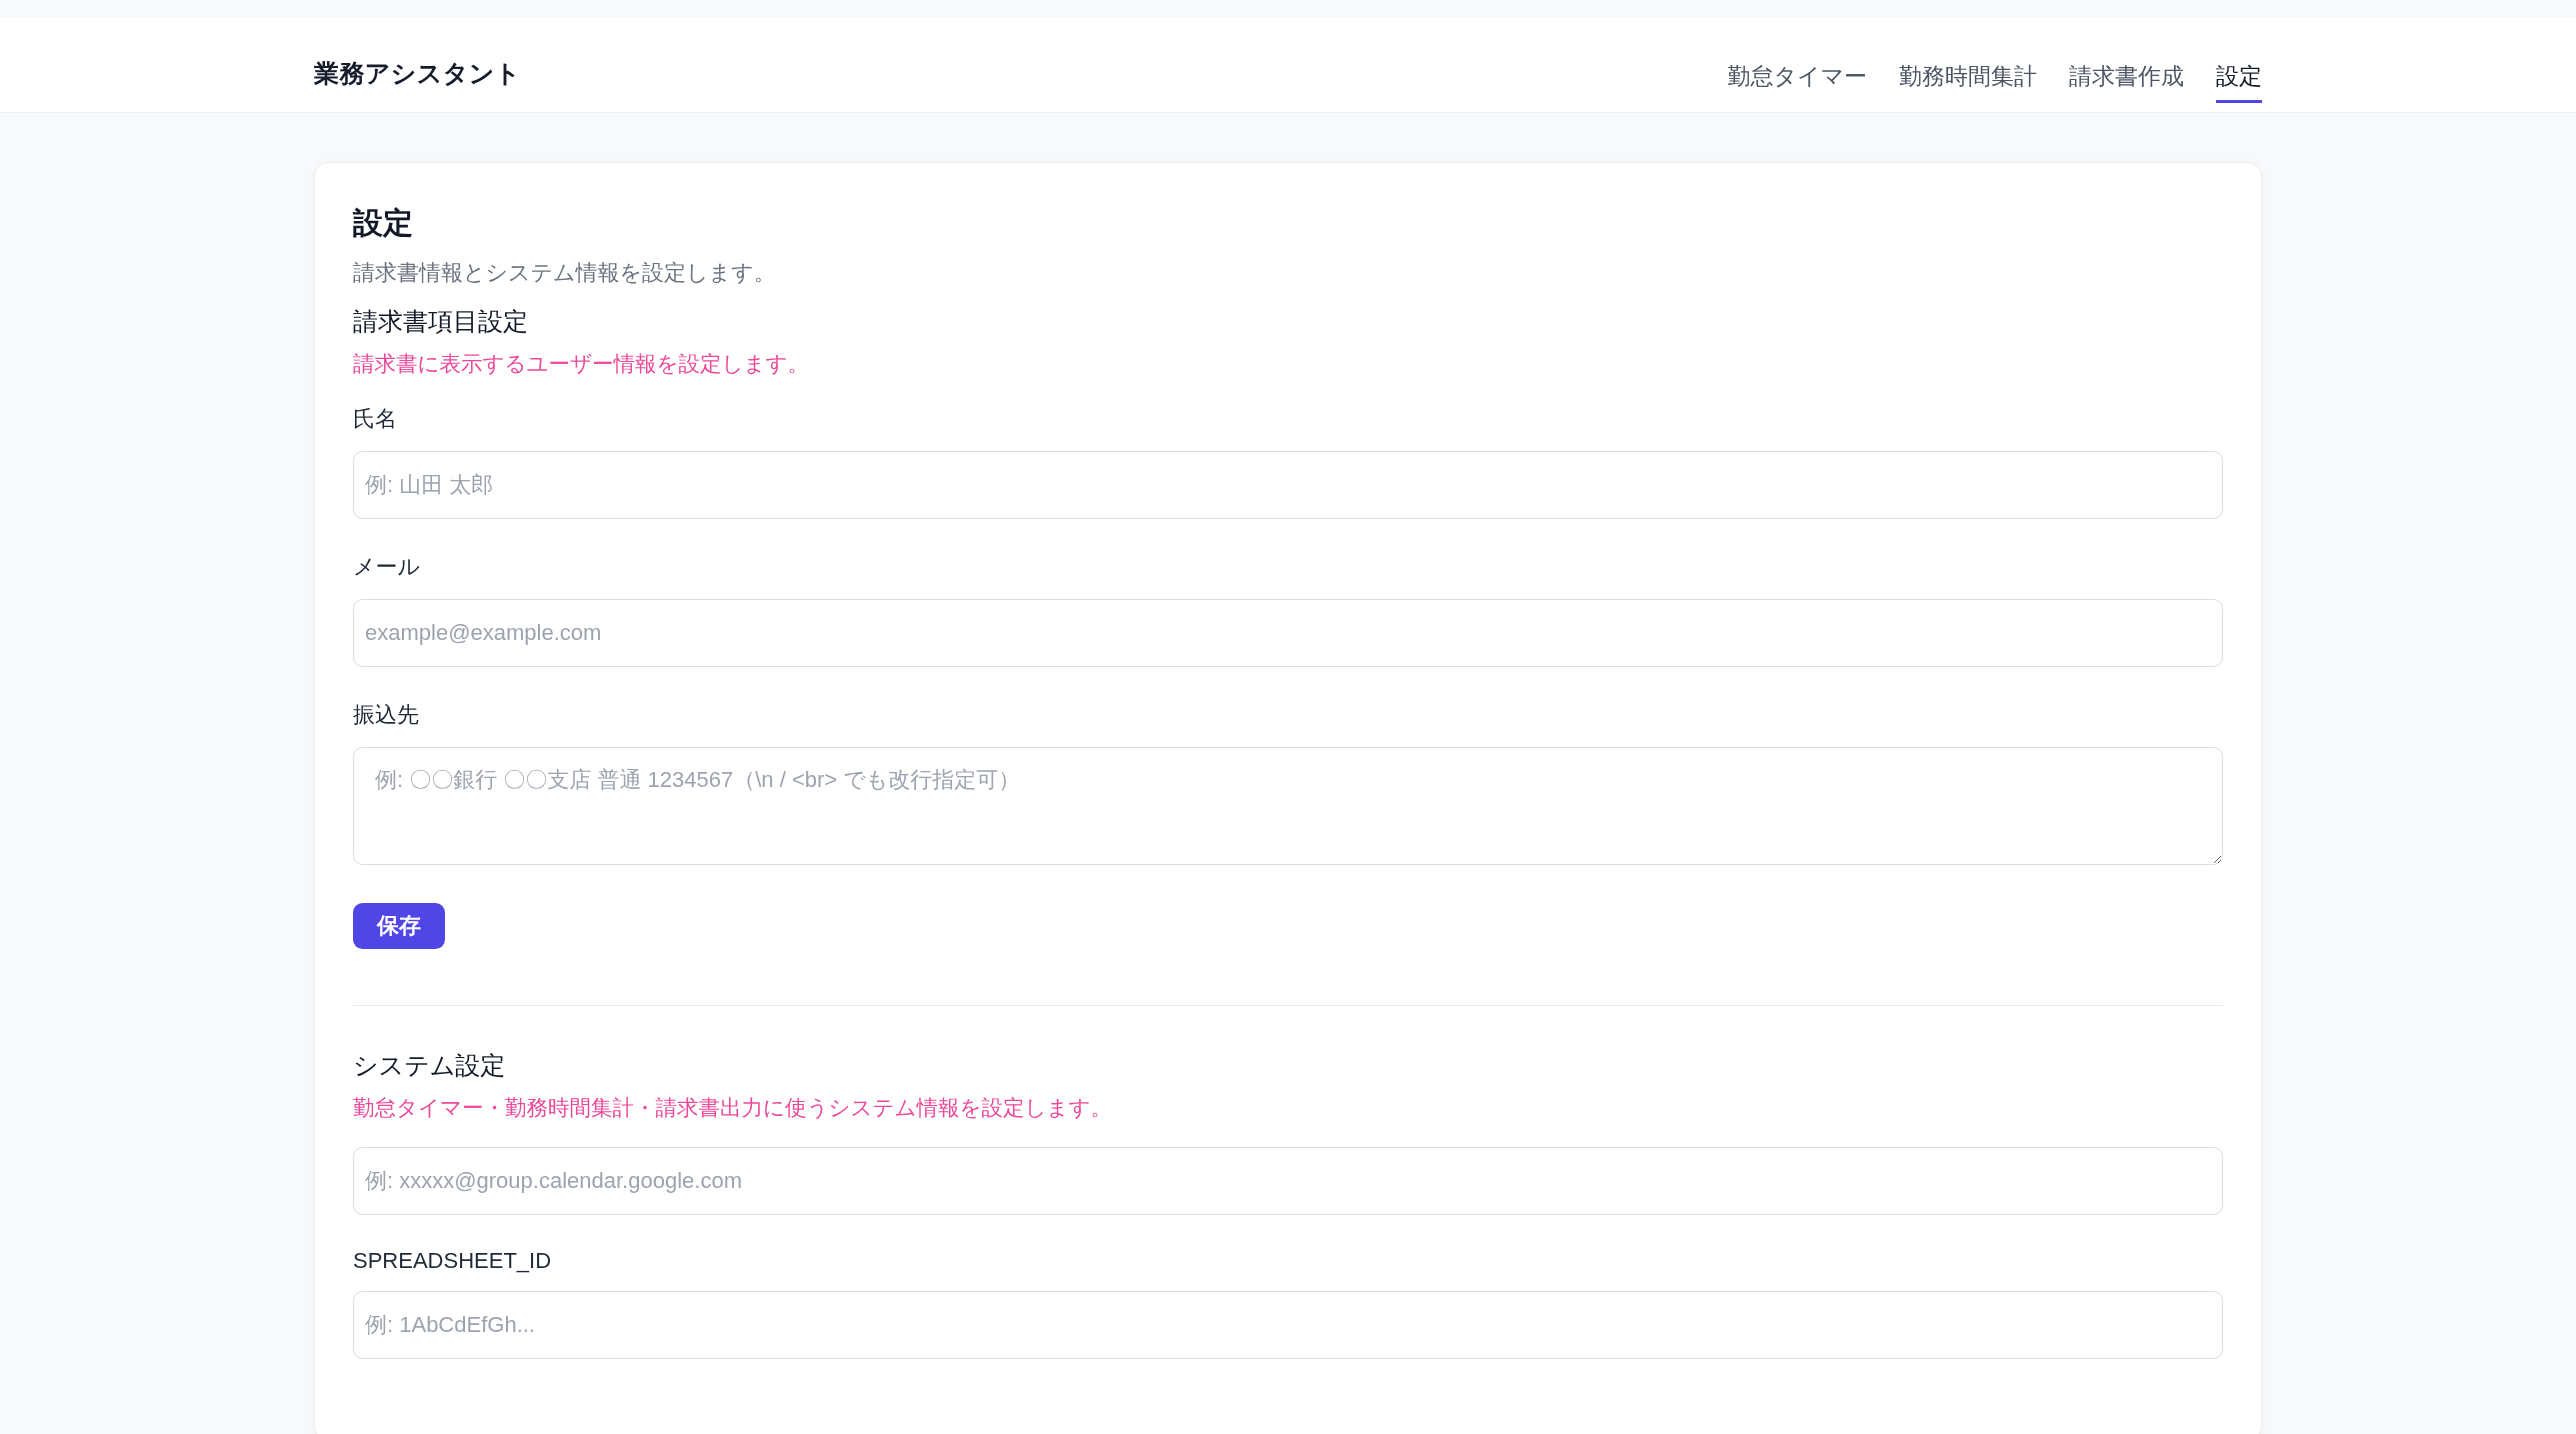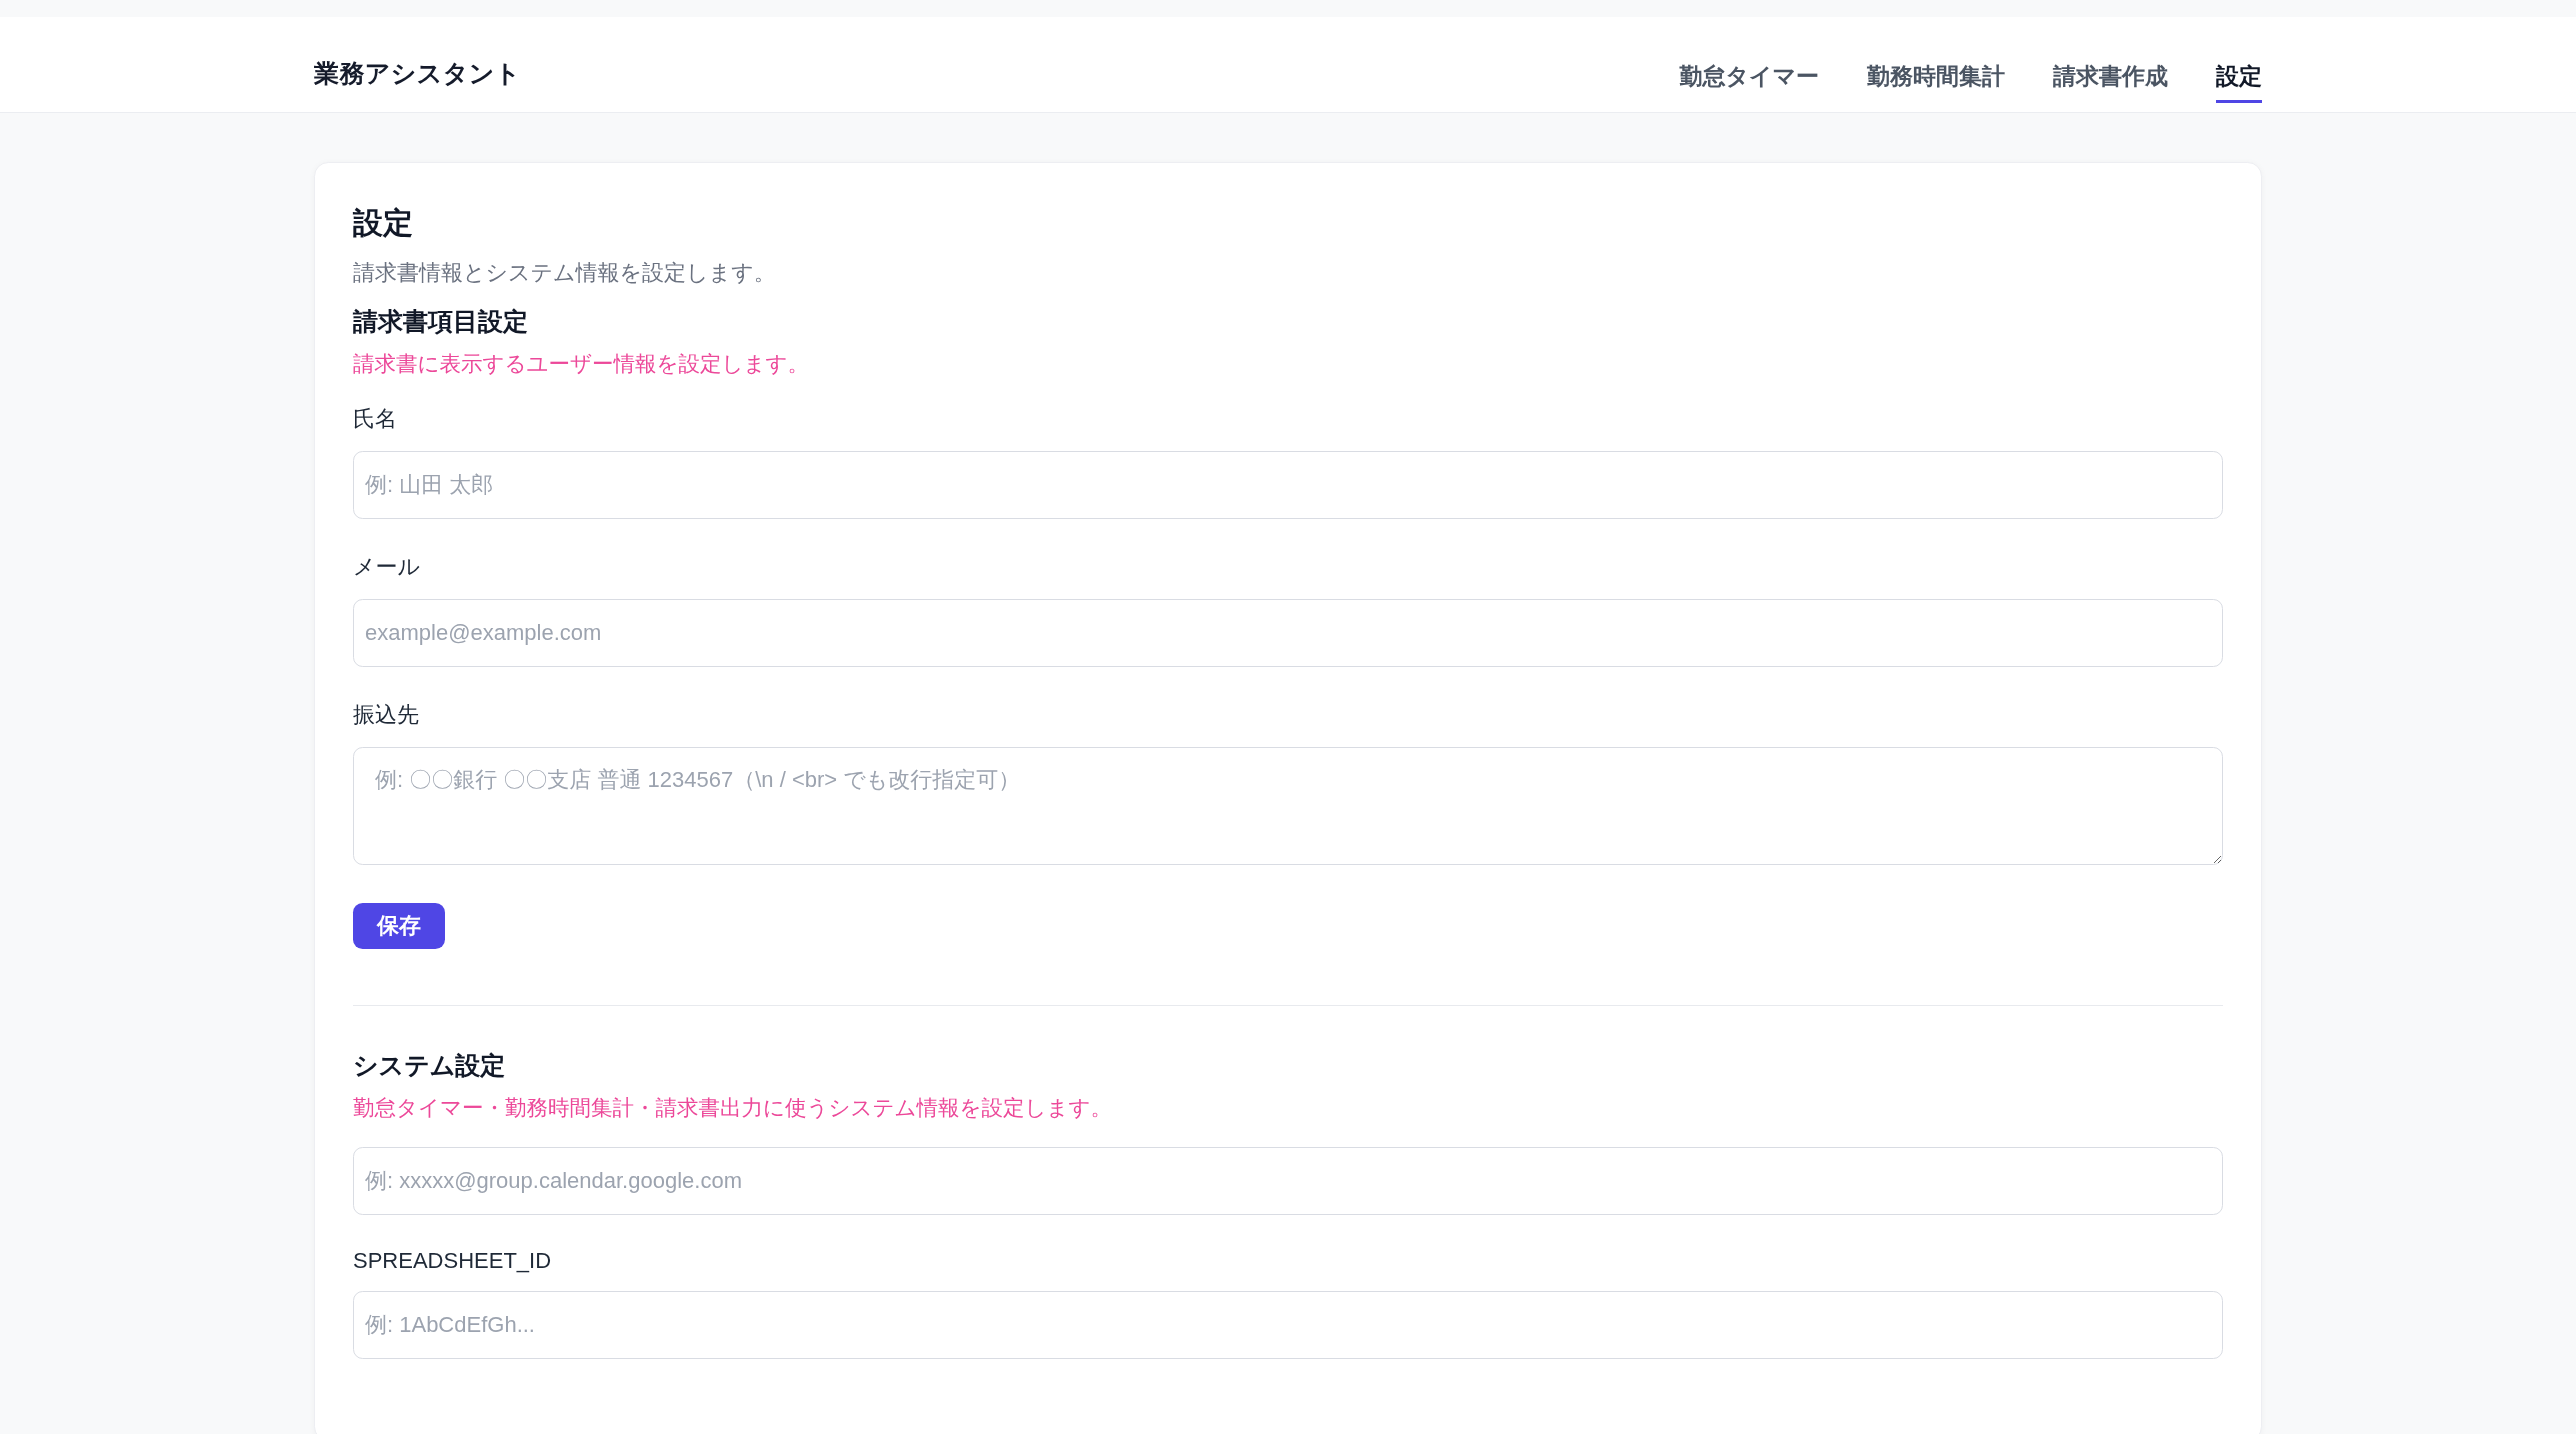--- a/index.html
+++ b/index.html
@@ -26,21 +26,21 @@
     align-items: center;
     justify-content: space-between;
     height: 100%;
   }
   .app-title {
     font-size: 25px;
     font-weight: 700;
     color: #151b2b;
     letter-spacing: 0.4px;
   }
-  .main-nav { display: flex; align-items: center; gap: 48px; font-weight: bold; }
+  .main-nav { display: flex; align-items: center; gap: 32px; }
   .nav-link {
     font-size: 23px;
     color: #4b5563;
     text-decoration: none;
     cursor: pointer;
     padding-bottom: 8px;
     border-bottom: 3.2px solid transparent;
     white-space: nowrap;
   }
   .nav-link.active {
@@ -63,21 +63,21 @@
     margin: 0 0 14.3px 0;
     color: #111827;
   }
   .page-desc {
     font-size: 22px;
     color: #6b7280;
     margin: 0 0 17px 0;
   }
   .section-title {
     font-size: 25px;
-    font-weight: 700;
+    font-weight: 400;
     margin: 0 0 11px 0;
     color: #111827;
   }
   .section-desc {
     font-size: 21.5px;
     color: #ec4899;
     margin: 0 0 25.5px 0;
   }
 
   

